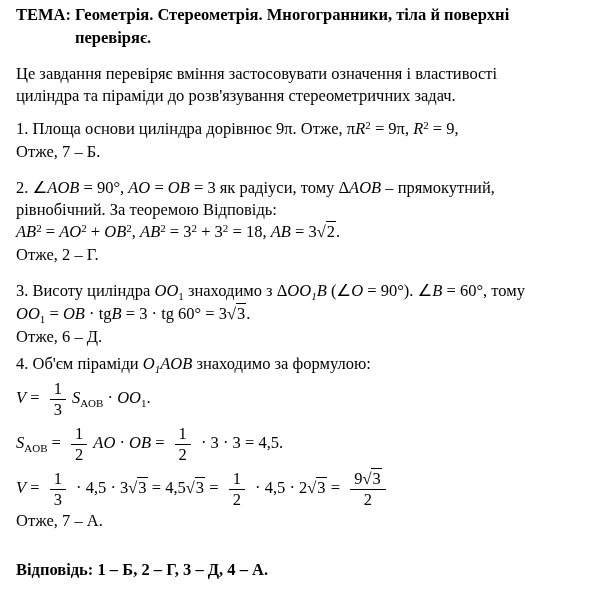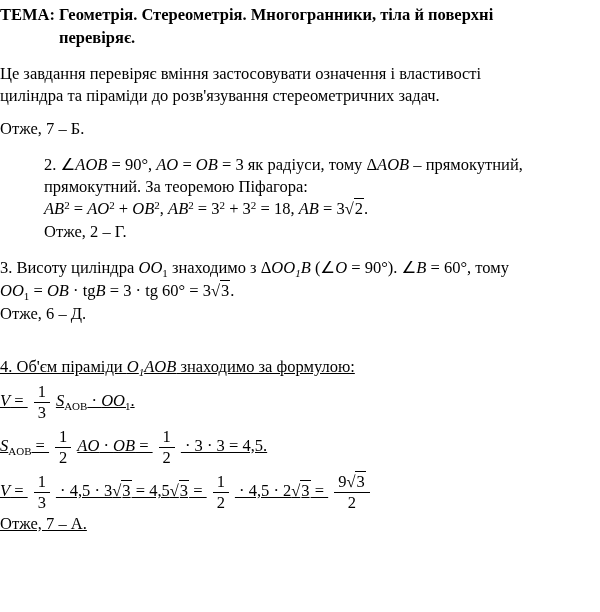--- a/index.html
+++ b/index.html
@@ -8,33 +8,33 @@
     background: #ffffff;
   }
   body {
     width: 600px;
     height: 612px;
     overflow: hidden;
     color: #000000;
     font-family: "Liberation Serif", serif;
     font-size: 16.5px;
   }
-  .doc { padding: 3px 4px 0 0; }
+  .doc { padding: 3px 4px 0 16px; }
   .line {
     line-height: 22px;
     white-space: nowrap;
   }
   .heading { font-weight: bold; }
   .heading .line { line-height: 23px; }
   .indent { padding-left: 59px; }
   .intro { margin-top: 14px; }
   .sec-1 { margin-top: 11px; }
-  .sec-2 { margin-top: 14px; margin-left: 44px; }
+  .sec-2 { margin-top: 14px; }
   .sec-3 { margin-top: 14px; }
-  .sec-4 { margin-top: 31px; text-decoration: underline; }
+  .sec-4 { margin-top: 5px; }
   .mathline { line-height: 44px; }
   .answer {
     font-weight: bold;
     margin-top: 27px;
     line-height: 22px;
     white-space: nowrap;
   }
   
   .i { font-style: italic; }
   .sup { font-size: 11px; position: relative; top: -5px; }
@@ -67,38 +67,40 @@
     <div class="line">ТЕМА: Геометрія. Стереометрія. Многогранники, тіла й поверхні</div>
     <div class="line indent">перевіряє.</div>
   </div>
 
   <div class="intro">
     <div class="line">Це завдання перевіряє вміння застосовувати означення і властивості</div>
     <div class="line">циліндра та піраміди до розв'язування стереометричних задач.</div>
   </div>
 
   <div class="section sec-1">
+    <div class="line">1. Площа основи циліндра дорівнює 9π. Отже, π<span class="i">R</span><span class="sup">2</span> = 9π, <span class="i">R</span><span class="sup">2</span> = 9,</div>
     <div class="line">Отже, 7 – Б.</div>
   </div>
 
   <div class="section sec-2">
     <div class="line">2. ∠<span class="i">AOB</span> = 90°, <span class="i">AO</span> = <span class="i">OB</span> = 3 як радіуси, тому Δ<span class="i">AOB</span> – прямокутний,</div>
-    <div class="line">прямокутний. За теоремою Піфагора:</div>
+    <div class="line">рівнобічний. За теоремою Відповідь:</div>
     <div class="line"><span class="i">AB</span><span class="sup">2</span> = <span class="i">AO</span><span class="sup">2</span> + <span class="i">OB</span><span class="sup">2</span>, <span class="i">AB</span><span class="sup">2</span> = 3<span class="sup">2</span> + 3<span class="sup">2</span> = 18, <span class="i">AB</span> = 3<span class="rad">√<span class="radv">2</span></span>.</div>
     <div class="line">Отже, 2 – Г.</div>
   </div>
 
   <div class="section sec-3">
     <div class="line">3. Висоту циліндра <span class="i">OO</span><span class="sub">1</span> знаходимо з Δ<span class="i">OO</span><span class="sub i">1</span><span class="i">B</span> (∠<span class="i">O</span> = 90°). ∠<span class="i">B</span> = 60°, тому</div>
     <div class="line"><span class="i">OO</span><span class="sub">1</span> = <span class="i">OB</span> · tg<span class="i">B</span> = 3 · tg 60° = 3<span class="rad">√<span class="radv">3</span></span>.</div>
     <div class="line">Отже, 6 – Д.</div>
   </div>
 
   <div class="section sec-4">
     <div class="line">4. Об'єм піраміди <span class="i">O</span><span class="sub i">1</span><span class="i">AOB</span> знаходимо за формулою:</div>
     <div class="line mathline"><span class="i">V</span> = <span class="frac"><span class="num">1</span><span class="den">3</span></span><span class="i">S</span><span class="sub">AOB</span> · <span class="i">OO</span><span class="sub">1</span>.</div>
     <div class="line mathline"><span class="i">S</span><span class="sub">AOB</span> = <span class="frac"><span class="num">1</span><span class="den">2</span></span><span class="i">AO</span> · <span class="i">OB</span> = <span class="frac"><span class="num">1</span><span class="den">2</span></span> · 3 · 3 = 4,5.</div>
     <div class="line mathline"><span class="i">V</span> = <span class="frac"><span class="num">1</span><span class="den">3</span></span> · 4,5 · 3<span class="rad">√<span class="radv">3</span></span> = 4,5<span class="rad">√<span class="radv">3</span></span> = <span class="frac"><span class="num">1</span><span class="den">2</span></span> · 4,5 · 2<span class="rad">√<span class="radv">3</span></span> = <span class="frac"><span class="num">9<span class="rad">√<span class="radv">3</span></span></span><span class="den">2</span></span></div>
     <div class="line">Отже, 7 – А.</div>
   </div>
 
+  <div class="answer">Відповідь: 1 – Б, 2 – Г, 3 – Д, 4 – А.</div>
 
 </div>
 
 </body></html>

